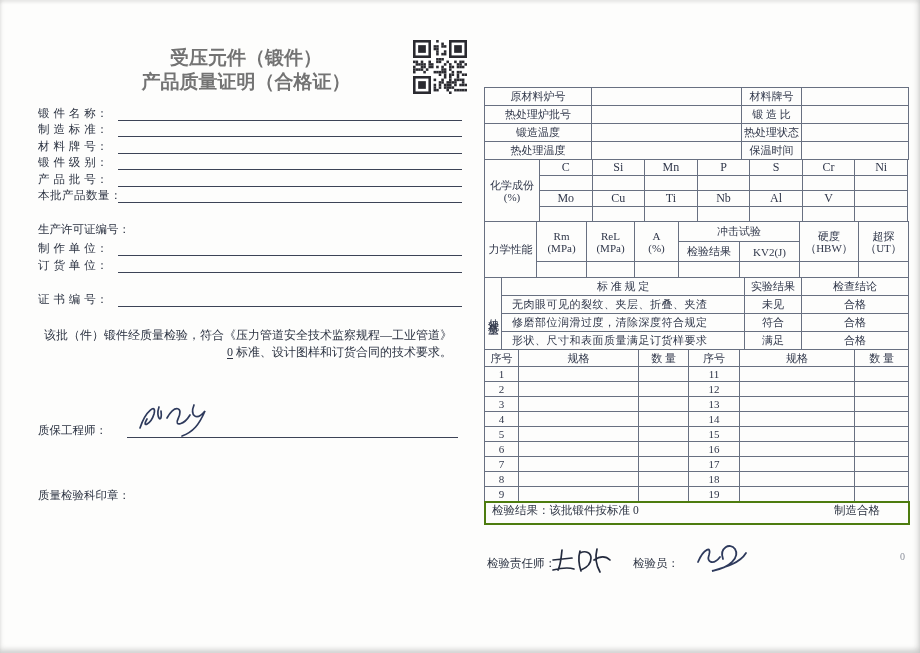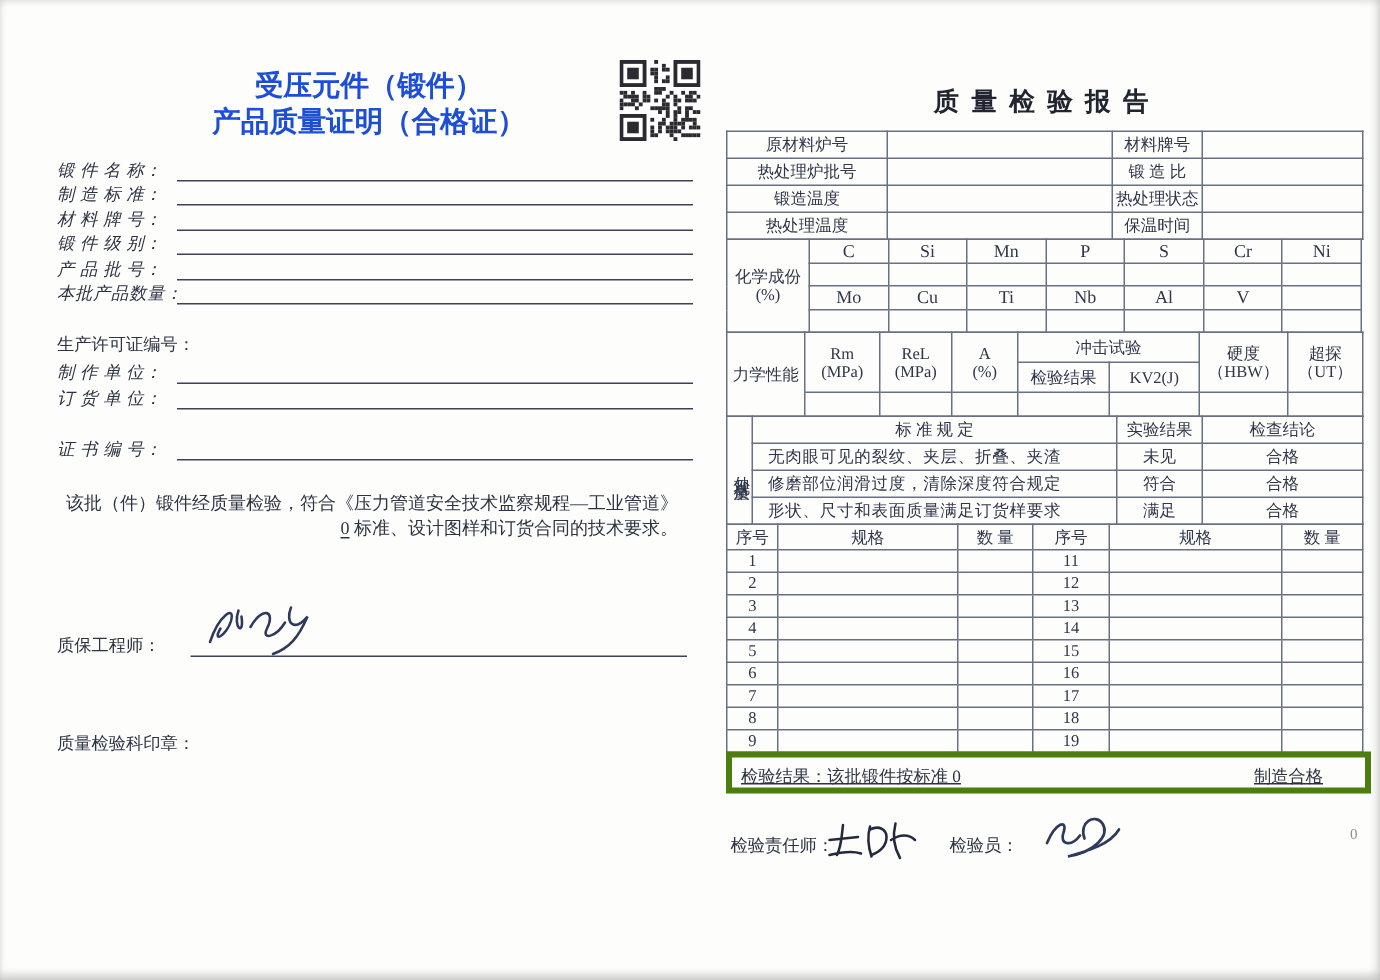--- a/index.html
+++ b/index.html
@@ -2,24 +2,24 @@
 <html><head>
 <meta charset="utf-8">
 <style>
   html,body{margin:0;padding:0;}
   body{background:#e9e9e9;font-family:"Liberation Serif","DejaVu Serif",serif;}
   .page{position:relative;width:920px;height:653px;background:#fdfdfc;overflow:hidden;
         box-shadow:inset 0 -4px 5px rgba(0,0,0,.14), inset -4px 0 5px rgba(0,0,0,.07), inset 0 3px 3px rgba(0,0,0,.05);
         color:#2c3342;}
   
   .cert-title{position:absolute;left:30px;top:46px;width:432px;text-align:center;
-              font-weight:bold;font-size:19px;line-height:24px;color:#1d4ed8;}
+              font-weight:bold;font-size:19px;line-height:24px;color:#737373;}
   .qr{position:absolute;left:413px;top:40px;width:54px;height:54px;}
   .frow{position:absolute;left:38px;width:424px;height:16px;display:flex;align-items:flex-end;font-size:11.5px;}
-  .frow .lbl{width:80px;white-space:nowrap;letter-spacing:.5px;font-style:italic;}
+  .frow .lbl{width:80px;white-space:nowrap;letter-spacing:.5px;}
   .frow .line{flex:1;border-bottom:1px solid #3c4356;height:13px;}
   .plain-lbl{position:absolute;left:38px;font-size:11.5px;white-space:nowrap;}
   .stmt1{position:absolute;left:38px;top:327px;width:420px;font-size:12px;text-align:center;}
   .stmt2{position:absolute;left:38px;top:344px;width:414px;font-size:12px;text-align:right;}
   .u0{text-decoration:underline;text-underline-offset:2px;}
   .sigline{position:absolute;left:127px;top:437px;width:331px;border-bottom:1px solid #3c4356;}
   .sig-svg{position:absolute;}
   
   .rep-title{position:absolute;left:483px;top:56px;width:424px;text-align:center;
              font-weight:bold;font-size:17px;color:#20252f;letter-spacing:2px;}
@@ -28,22 +28,22 @@
   td,th{border:1px solid #687081;font-size:11px;font-weight:normal;text-align:center;
         vertical-align:middle;padding:0;color:#30374a;overflow:hidden;white-space:nowrap;}
   .t-info tr{height:18px;}
   .t-chem .hrow{height:16px;} .t-chem .vrow{height:15px;}
   .t-chem td.el{font-size:12px;}
   .t-mech .h1{height:20px;} .t-mech .h2{height:20px;} .t-mech .vrow{height:16px;}
   .t-app tr{height:18px;}
   .t-app .std{text-align:left;padding-left:10px;letter-spacing:.5px;}
   .vert{writing-mode:vertical-rl;text-orientation:upright;letter-spacing:2px;line-height:15px;}
   .t-ser .hrow{height:17px;margin-top:44px;} .t-ser tr{height:15px;}
-  .foot-row{position:relative;margin-top:-1px;width:422px;height:20px;border:4px solid #4d7c0f;
-            display:flex;align-items:flex-end;justify-content:space-between;font-size:11.5px;background:transparent;text-decoration:underline;}
+  .foot-row{position:relative;margin-top:-1px;width:422px;height:20px;border:2px solid #4d7c0f;
+            display:flex;align-items:flex-start;justify-content:space-between;font-size:11.5px;background:transparent;}
   .foot-row .fl{padding-left:6px;} .foot-row .fr{padding-right:28px;}
   .bsig-lbl{position:absolute;font-size:11.5px;}
   .stray{position:absolute;left:900px;top:551px;font-size:10px;color:#8a8f9a;}
   .two-line{line-height:12px;}
 </style>
 </head>
 <body>
 
 <div class="page">
 
@@ -232,21 +232,20 @@
     <g fill="none" stroke="#2e3a5c" stroke-width="1.7" stroke-linecap="round">
       <path d="M8 30 C14 12 25 5 22 16 C19 26 9 31 15 21"></path>
       <path d="M27 9 C23 20 31 27 29 13"></path>
       <path d="M35 20 C43 6 52 9 46 21 C42 29 52 27 58 17"></path>
       <path d="M62 7 C58 17 64 24 73 13 C67 27 61 34 50 38"></path>
     </g>
   </svg>
 
   <div class="plain-lbl" style="top:488px">质量检验科印章：</div>
 
-  <div class="rep-title">质 量 检 验 报 告</div>
 
   <div class="rep">
 
     <table class="t-info">
       <colgroup>
           <col style="width:107px">
           <col style="width:150px">
           <col style="width:60px">
           <col style="width:107px">
         </colgroup>

